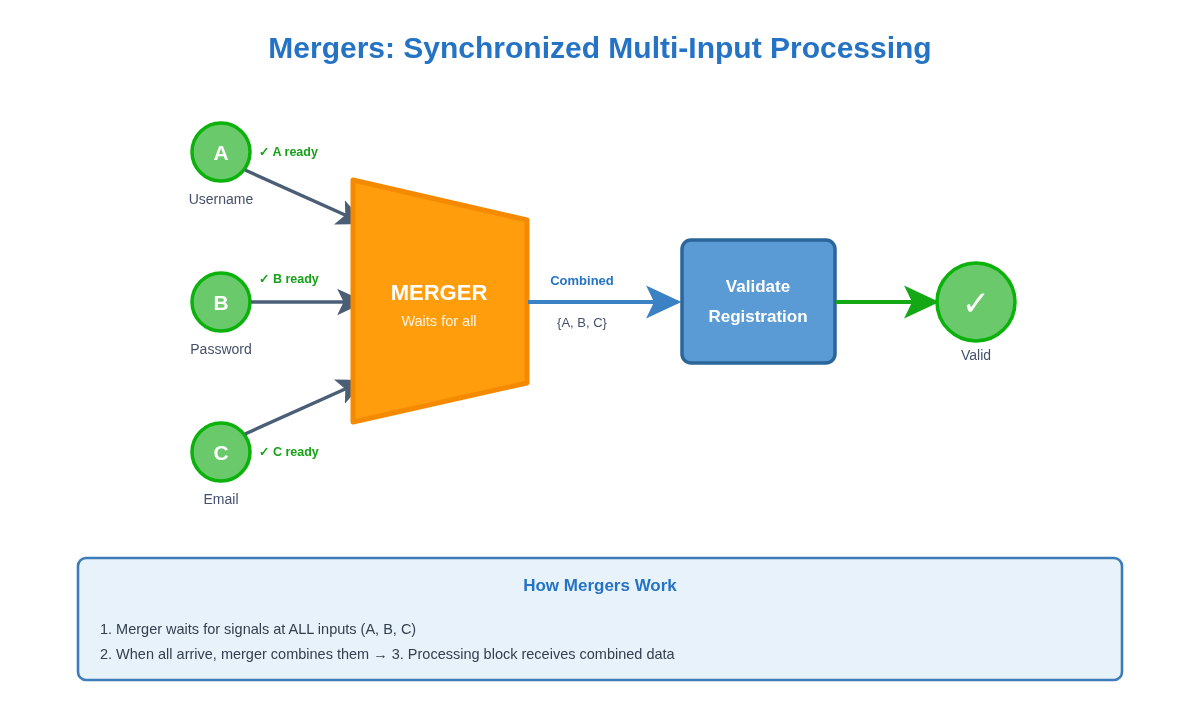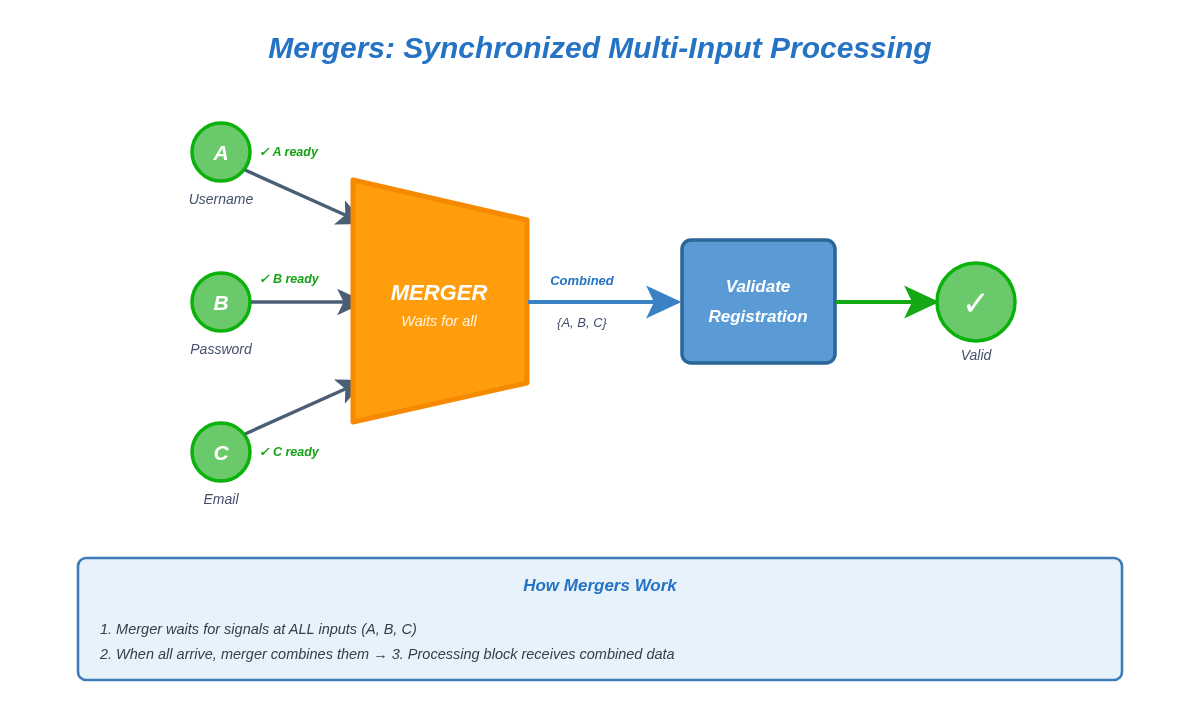--- a/index.html
+++ b/index.html
@@ -12,21 +12,20 @@
     height: 720px;
     position: relative;
     overflow: hidden;
     font-family: "Liberation Sans", sans-serif;
   }
   #diagram-root {
     position: absolute;
     inset: 0;
     width: 1200px;
     height: 720px;
-    font-style: italic;
   }
   svg.canvas {
     position: absolute;
     left: 0;
     top: 0;
     width: 1200px;
     height: 720px;
   }
   .title-text {
     font-family: "Liberation Sans", sans-serif;

